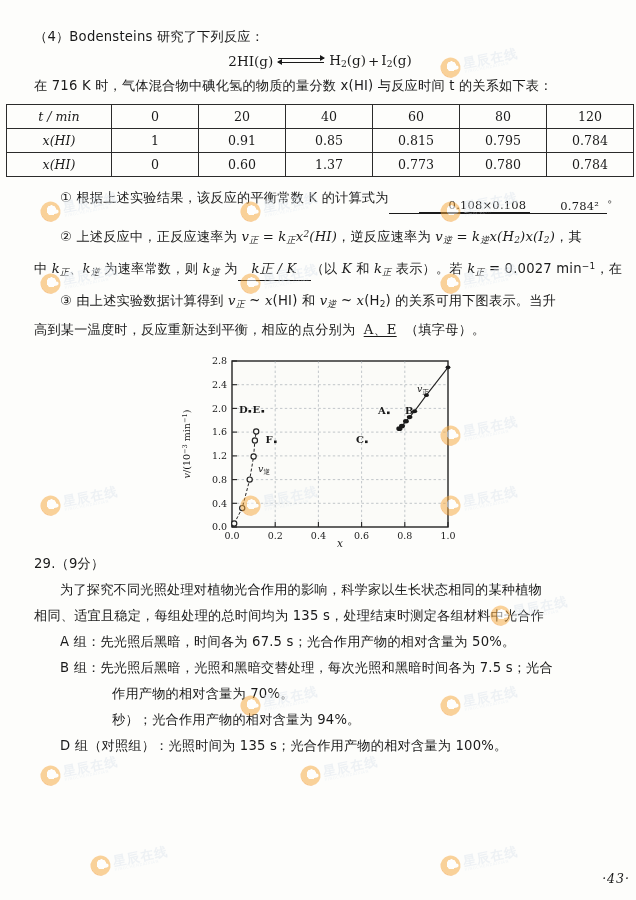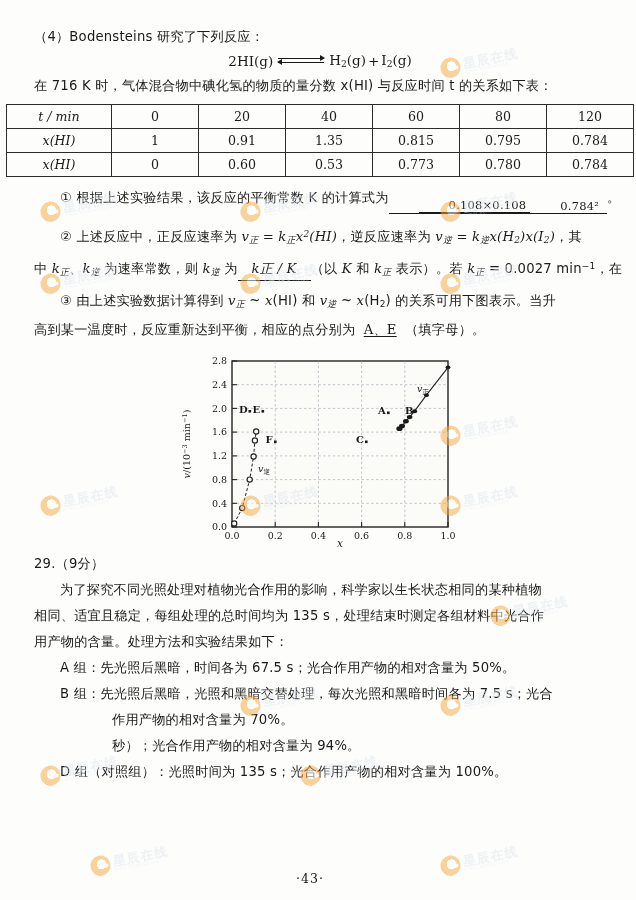--- a/index.html
+++ b/index.html
@@ -62,21 +62,21 @@
   .frac{display:inline-flex;flex-direction:row;align-items:center;vertical-align:-0.55em;font-family:"DejaVu Serif","Liberation Serif",serif;line-height:1.15;margin:0 2px;}
   .frac .num{font-size:11.5px;padding:0 4px;border-bottom:1px solid #1a1a1a;}
   .frac .den{font-size:11.5px;padding:0 4px;}
   .blankline{display:inline-block;border-bottom:1px solid #1a1a1a;padding:0 4px;}
 
   
   .chart-block{display:flex;justify-content:center;margin:8px 0 4px 0;}
   .chart-svg{display:block;}
 
   
-  .pagenum{position:absolute;left:0;right:16px;bottom:14px;text-align:center;font-size:12.5px;font-family:"DejaVu Serif","Liberation Serif",serif;letter-spacing:1px;}
+  .pagenum{position:absolute;left:0;right:6px;bottom:14px;text-align:right;font-size:12.5px;font-family:"DejaVu Serif","Liberation Serif",serif;letter-spacing:1px;font-style:italic;}
   .hang{padding-left:52px;text-indent:-26px;}
   .hang2{padding-left:78px;}
 </style>
 </head>
 <body>
 
 <div class="page">
 
   <div class="line">（4）Bodensteins 研究了下列反应：</div>
 
@@ -104,30 +104,30 @@
         <td>20</td>
         <td>40</td>
         <td>60</td>
         <td>80</td>
         <td>120</td>
       </tr>
       <tr>
         <td class="rowhead ital">x(HI)</td>
         <td>1</td>
         <td>0.91</td>
-        <td>1.35</td>
+        <td>0.85</td>
         <td>0.815</td>
         <td>0.795</td>
         <td>0.784</td>
       </tr>
       <tr>
         <td class="rowhead ital">x(HI)</td>
         <td>0</td>
         <td>0.60</td>
-        <td>0.53</td>
+        <td>1.37</td>
         <td>0.773</td>
         <td>0.780</td>
         <td>0.784</td>
       </tr>
     </tbody>
       </table>
   </div>
 
   <div class="line indent" style="margin-top:10px;">
     <span>①</span>
@@ -263,21 +263,20 @@
       <g font-family="DejaVu Serif, Liberation Serif, serif" font-size="9.5" font-style="italic" fill="#1a1a1a">
         <text x="88" y="123">v<tspan font-size="6.5" dy="2.4" font-style="normal">逆</tspan></text>
         <text x="247" y="43">v<tspan font-size="6.5" dy="2.4" font-style="normal">正</tspan></text>
       </g>
     </svg>
   </div>
 
   <div class="line" style="margin-top:6px;">29.（9分）</div>
   <div class="line indent">为了探究不同光照处理对植物光合作用的影响，科学家以生长状态相同的某种植物</div>
   <div class="line">相同、适宜且稳定，每组处理的总时间均为 135 s，处理结束时测定各组材料中光合作</div>
-  <div class="line">用产物的含量。处理方法和实验结果如下：</div>
 
   <div class="line hang" style="margin-top:3px;">
     <span>A 组：</span><span>先光照后黑暗，时间各为 67.5 s；光合作用产物的相对含量为 50%。</span>
   </div>
 
   <div class="line hang">
     <span>B 组：</span><span>先光照后黑暗，光照和黑暗交替处理，每次光照和黑暗时间各为 7.5 s；光合</span>
   </div>
   <div class="line hang2">作用产物的相对含量为 70%。</div>
 

